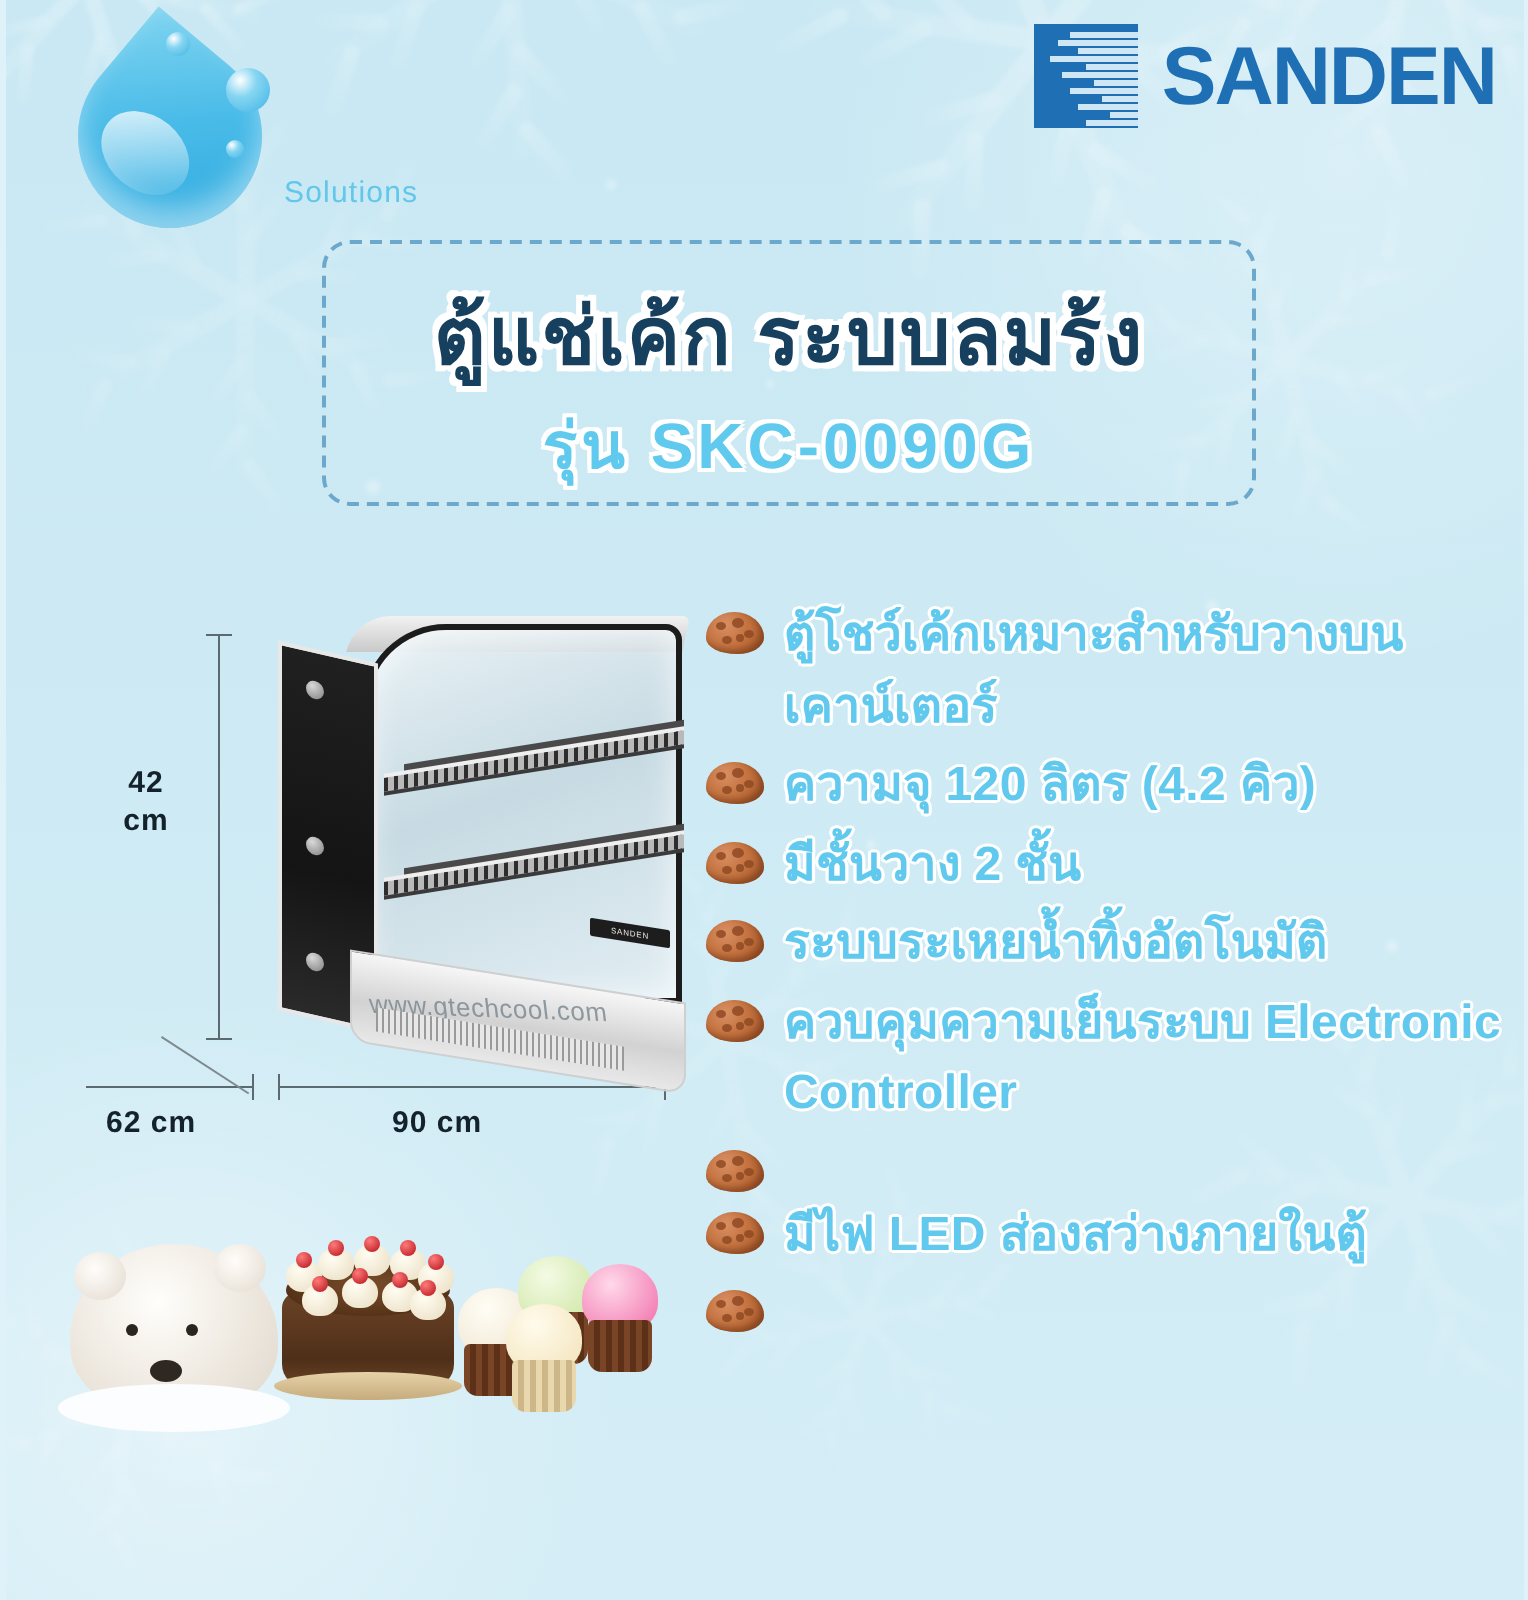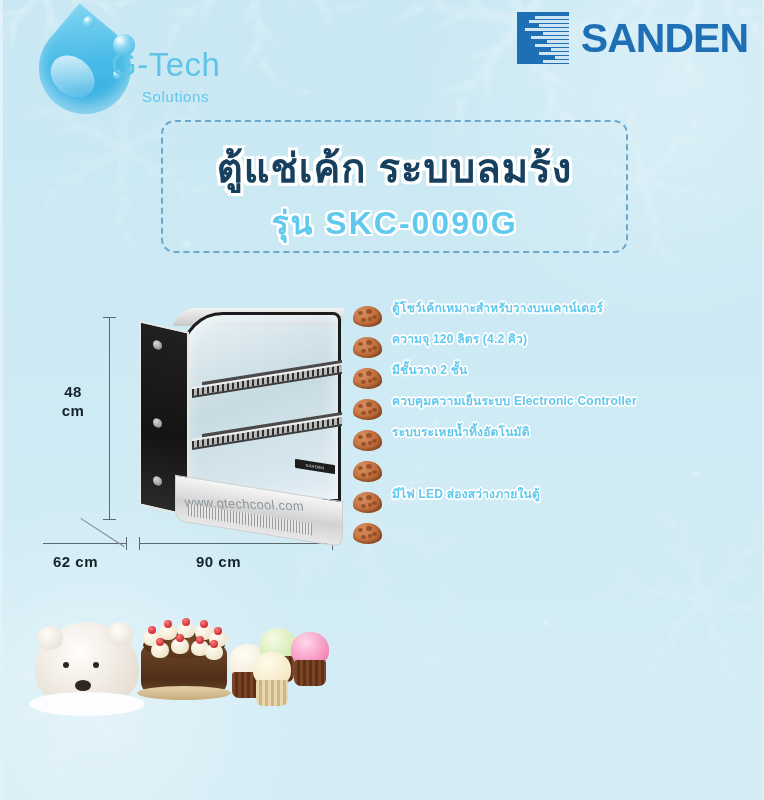--- a/index.html
+++ b/index.html
@@ -194,21 +194,21 @@
   .features{position:absolute;left:350px;top:300px;width:410px;}
   .feat{position:relative;display:flex;align-items:flex-start;gap:10px;margin-bottom:4px;}
   .cookie{
     position:relative;flex:0 0 auto;width:29px;height:21px;margin-top:6px;
     background:radial-gradient(circle at 34% 30%, #d98f63 0%, #c47340 45%, #a4552a 100%);
     border-radius:48% 52% 46% 54%/60% 62% 40% 38%;
     box-shadow:inset -2px -2px 3px rgba(90,40,14,.45);
   }
   .cookie b{position:absolute;border-radius:50%;background:#8f4a22;opacity:.85;}
   .feat-text{
-    font-size:12px;color:#62c9ee;font-weight:bold;line-height:1.48;letter-spacing:.2px;
+    font-size:24px;color:#62c9ee;font-weight:bold;line-height:1.48;letter-spacing:.2px;
     text-shadow:
       1.6px 0 0 #fff,-1.6px 0 0 #fff,0 1.6px 0 #fff,0 -1.6px 0 #fff,
       1.2px 1.2px 0 #fff,-1.2px 1.2px 0 #fff,1.2px -1.2px 0 #fff,-1.2px -1.2px 0 #fff;
   }
 
   
   .footer-bar{
     position:absolute;left:103px;top:723px;width:567px;height:40px;
     background:#6fcdf0;display:flex;align-items:center;justify-content:center;
   }
@@ -496,21 +496,20 @@
       <div class="dust" style="left: 690px; top: 470px; width: 6px; height: 6px;"></div>
       <div class="dust" style="left: 250px; top: 690px; width: 5px; height: 5px;"></div>
       <div class="dust" style="left: 380px; top: 190px; width: 4px; height: 4px;"></div>
     </div>
 
   <div class="logo-gtech">
     <div class="drop"></div>
     <div class="bub" style="left:88px;top:26px;width:22px;height:22px;"></div>
     <div class="bub" style="left:58px;top:8px;width:12px;height:12px;"></div>
     <div class="bub" style="left:88px;top:62px;width:9px;height:9px;"></div>
-    <div class="gt-name">G-Tech</div>
     <div class="gt-sub">Solutions</div>
   </div>
 
   <div class="logo-sanden">
     <div class="sanden-mark" id="sanden-mark">
         <i style="width: 34px; top: 4px;"></i>
         <i style="width: 40px; top: 8px;"></i>
         <i style="width: 30px; top: 12px;"></i>
         <i style="width: 44px; top: 16px;"></i>
         <i style="width: 26px; top: 20px;"></i>
@@ -530,21 +529,21 @@
     <div class="title-model">รุ่น SKC-0090G</div>
   </div>
 
   <div class="product-wrap">
     <div class="dim-v"></div>
     <div class="dim-h"></div>
     <div class="dim-d"></div>
     <div class="dim-d-lean"></div>
 
     <div class="dim-label lbl-h">
-      <div>48</div>
+      <div>42</div>
       <div>cm</div>
     </div>
     <div class="dim-label lbl-w">90 cm</div>
     <div class="dim-label lbl-d">62 cm</div>
 
     <div class="cab">
       <div class="cab-top"></div>
       <div class="cab-glass">
         <div class="shelf-back" style="top:56px;"></div>
         <div class="shelf s1"></div>
@@ -654,31 +653,31 @@
         <div class="feat-text">มีชั้นวาง 2 ชั้น</div>
       </div>
       <div class="feat">
         <div class="cookie">
           <b style="left: 5px; top: 5px; width: 5px; height: 4px;"></b>
           <b style="left: 13px; top: 3px; width: 6px; height: 5px;"></b>
           <b style="left: 19px; top: 9px; width: 5px; height: 4px;"></b>
           <b style="left: 8px; top: 12px; width: 5px; height: 4px;"></b>
           <b style="left: 15px; top: 11px; width: 4px; height: 4px;"></b>
         </div>
-        <div class="feat-text">ควบคุมความเย็นระบบ Electronic Controller</div>
+        <div class="feat-text">ระบบระเหยน้ำทิ้งอัตโนมัติ</div>
       </div>
       <div class="feat">
         <div class="cookie">
           <b style="left: 5px; top: 5px; width: 5px; height: 4px;"></b>
           <b style="left: 13px; top: 3px; width: 6px; height: 5px;"></b>
           <b style="left: 19px; top: 9px; width: 5px; height: 4px;"></b>
           <b style="left: 8px; top: 12px; width: 5px; height: 4px;"></b>
           <b style="left: 15px; top: 11px; width: 4px; height: 4px;"></b>
         </div>
-        <div class="feat-text">ระบบระเหยน้ำทิ้งอัตโนมัติ</div>
+        <div class="feat-text">ควบคุมความเย็นระบบ Electronic Controller</div>
       </div>
       <div class="feat">
         <div class="cookie">
           <b style="left: 5px; top: 5px; width: 5px; height: 4px;"></b>
           <b style="left: 13px; top: 3px; width: 6px; height: 5px;"></b>
           <b style="left: 19px; top: 9px; width: 5px; height: 4px;"></b>
           <b style="left: 8px; top: 12px; width: 5px; height: 4px;"></b>
           <b style="left: 15px; top: 11px; width: 4px; height: 4px;"></b>
         </div>
       </div>

